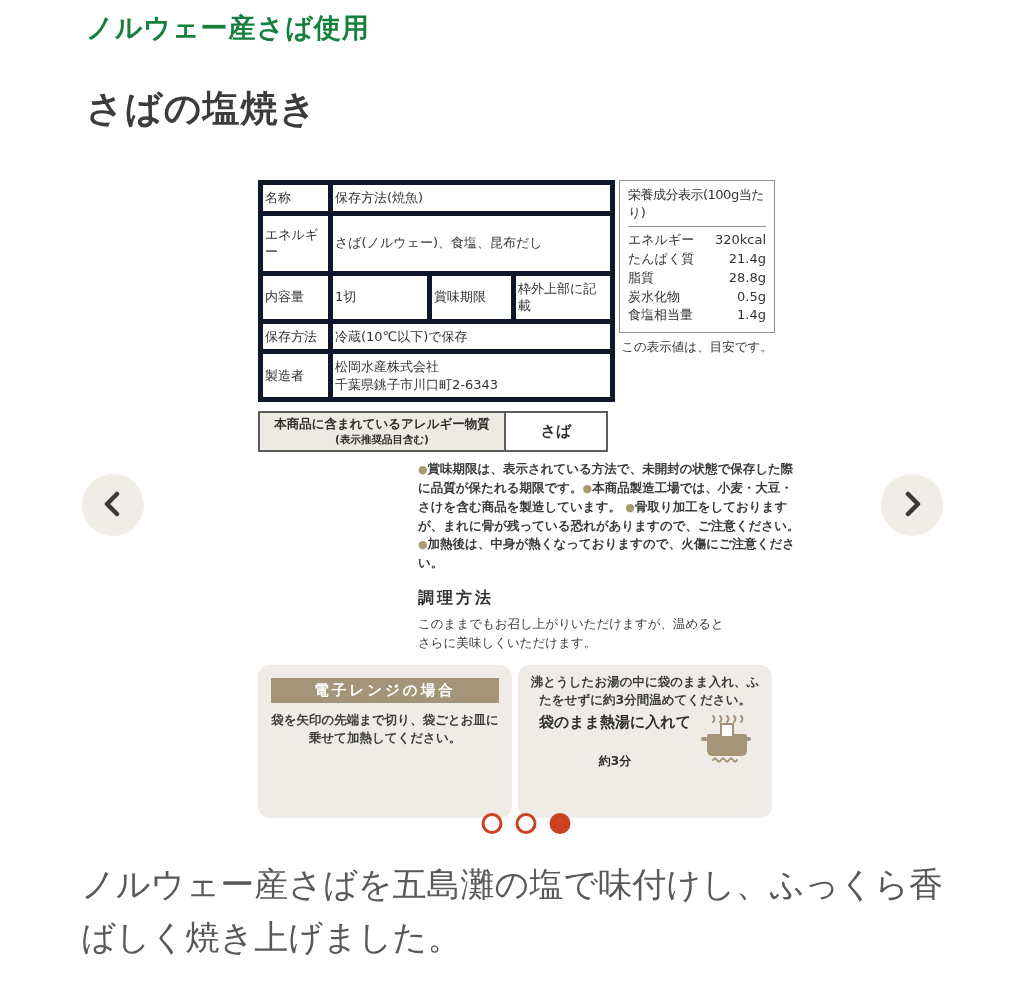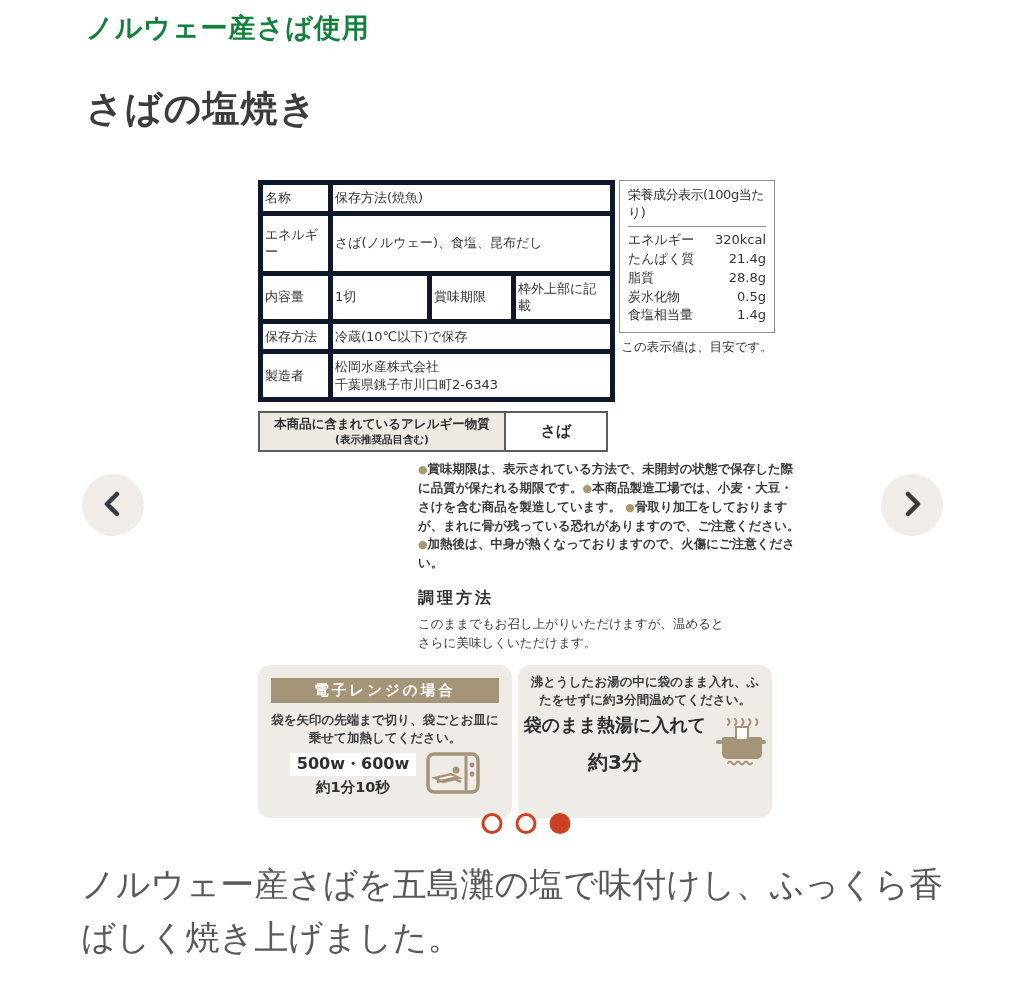--- a/index.html
+++ b/index.html
@@ -61,22 +61,22 @@
     font-size: 14.5px; font-weight: 700; text-align: center; padding: 3px 0; letter-spacing: 3px;
   }
   .cook-box-text {
     margin: 8px 8px 0; font-size: 12.5px; font-weight: 600; color: #3d3d3d;
     text-align: center; line-height: 1.4;
   }
   .cook-box-bottom { display: flex; justify-content: center; align-items: center; gap: 10px; margin-top: 5px; }
   .watt-col { text-align: center; }
   .wattage { background: #ffffff; font-size: 16px; font-weight: 800; color: #2f2f2f; padding: 1px 7px; display: inline-block; }
   .cook-time { font-size: 14.5px; font-weight: 800; color: #2f2f2f; margin-top: 2px; }
-  .boil-caption { font-size: 18px; font-weight: 800; color: #2f2f2f; }
-  .boil-time { font-size: 20px; font-weight: 800; color: #2f2f2f; margin-top: 12px; }
+  .boil-caption { font-size: 15px; font-weight: 800; color: #2f2f2f; }
+  .boil-time { font-size: 12px; font-weight: 800; color: #2f2f2f; margin-top: 21px; }
 
   
   .arrow-btn {
     position: absolute; top: 474px; width: 62px; height: 62px; border-radius: 50%;
     background: #f0ede8; border: none; display: flex; align-items: center; justify-content: center;
     cursor: pointer; padding: 0;
   }
   .arrow-btn.prev { left: 82px; }
   .arrow-btn.next { left: 881px; }
 
@@ -168,37 +168,20 @@
   <p class="notes"><span class="bullet">●</span><span>賞味期限は、表示されている方法で、未開封の状態で保存した際に品質が保たれる期限です。</span><span class="bullet">●</span><span>本商品製造工場では、小麦・大豆・さけを含む商品を製造しています。 </span><span class="bullet">●</span><span>骨取り加工をしておりますが、まれに骨が残っている恐れがありますので、ご注意ください。 </span><span class="bullet">●</span><span>加熱後は、中身が熱くなっておりますので、火傷にご注意ください。</span></p>
 
   <div class="cooking-heading">調理方法</div>
   <p class="cooking-intro">このままでもお召し上がりいただけますが、温めるとさらに美味しくいただけます。</p>
 
   <div class="boxes">
 
     <div class="cook-box">
       <div class="cook-box-header">電子レンジの場合</div>
       <p class="cook-box-text">袋を矢印の先端まで切り、袋ごとお皿に乗せて加熱してください。</p>
-      <div class="cook-box-bottom">
-        <div class="watt-col">
-          <span class="wattage">500w・600w</span>
-          <div class="cook-time">約1分10秒</div>
-        </div>
-        <span>
-          <svg width="54" height="44" viewBox="0 0 54 44" fill="none">
-            <rect x="2" y="3" width="50" height="38" rx="6" stroke="#a49478" stroke-width="3.5"></rect>
-            <line x1="40" y1="5" x2="40" y2="39" stroke="#a49478" stroke-width="3"></line>
-            <circle cx="46" cy="14" r="2.4" fill="#a49478"></circle>
-            <circle cx="46" cy="23" r="2.4" fill="#a49478"></circle>
-            <path d="M9 27 L25 23 L33 27 L17 31 Z" stroke="#a49478" stroke-width="2.5" fill="#ffffff"></path>
-            <path d="M11 31 L27 27 L35 31" stroke="#a49478" stroke-width="2.5" fill="none"></path>
-            <circle cx="30" cy="19" r="3.5" fill="#a49478"></circle>
-          </svg>
-        </span>
-      </div>
     </div>
 
     <div class="cook-box">
       <p class="cook-box-text">沸とうしたお湯の中に袋のまま入れ、ふたをせずに約3分間温めてください。</p>
       <div class="cook-box-bottom">
         <div class="watt-col">
           <div class="boil-caption">袋のまま熱湯に入れて</div>
           <div class="boil-time">約3分</div>
         </div>
         <span>

